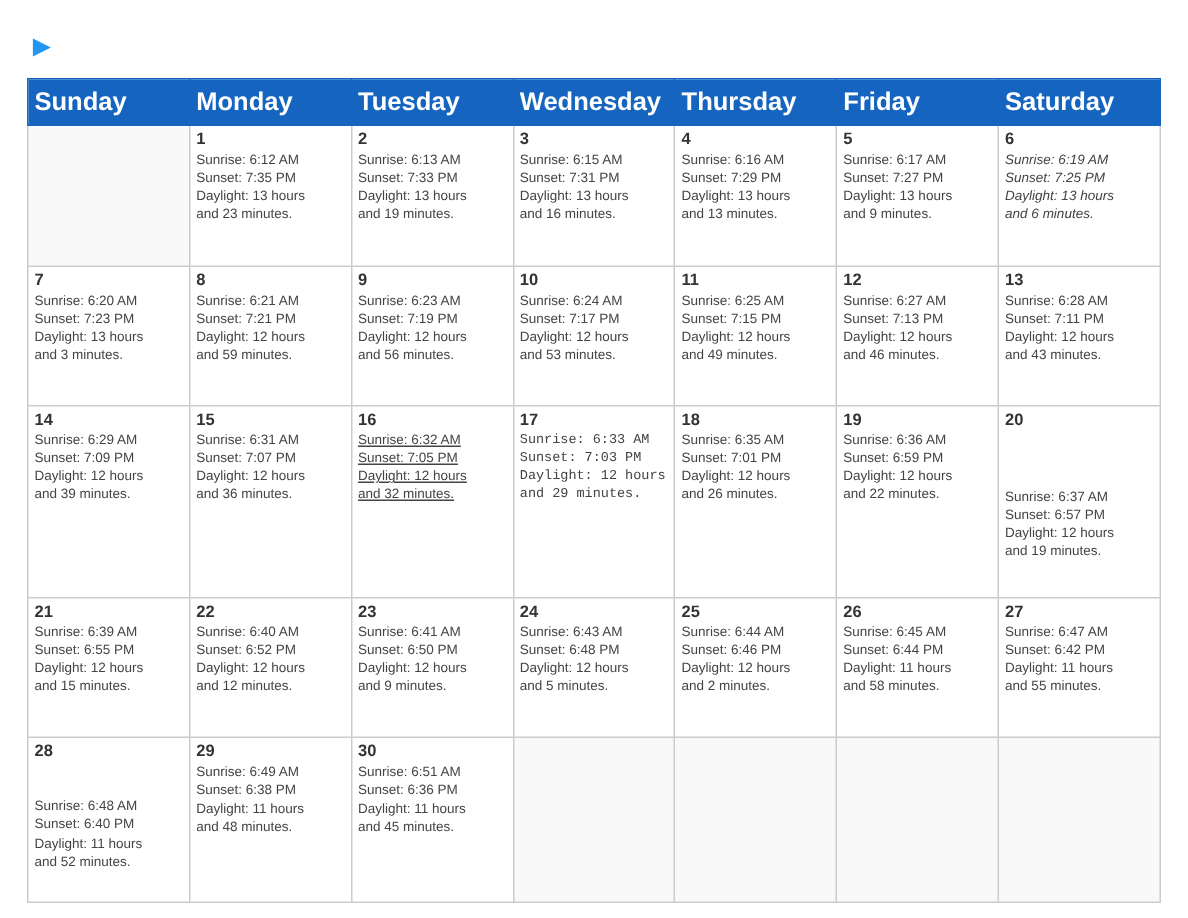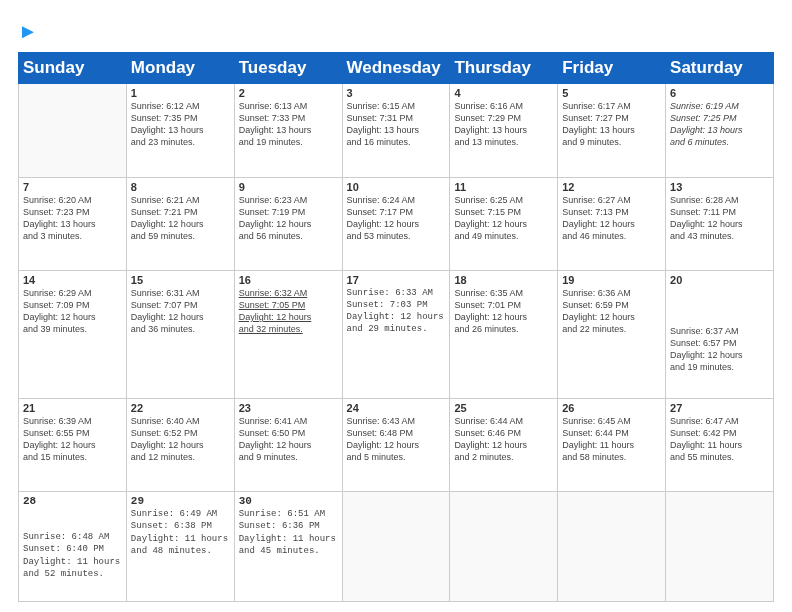--- a/index.html
+++ b/index.html
@@ -81,21 +81,20 @@
     .cell-info {
       font-size: 9px;
       color: #444;
       line-height: 1.35;
     }
     .empty-cell {
       background: #f9f9f9;
     }
     tr:last-child td {
       height: 72px;
-      font-family: Liberation Mono, monospace;
     }
   </style>
 </head>
 <body>
 
 <div class="page">
   <div class="header">
     <div class="logo">
       <div>
         <div class="logo-text">

